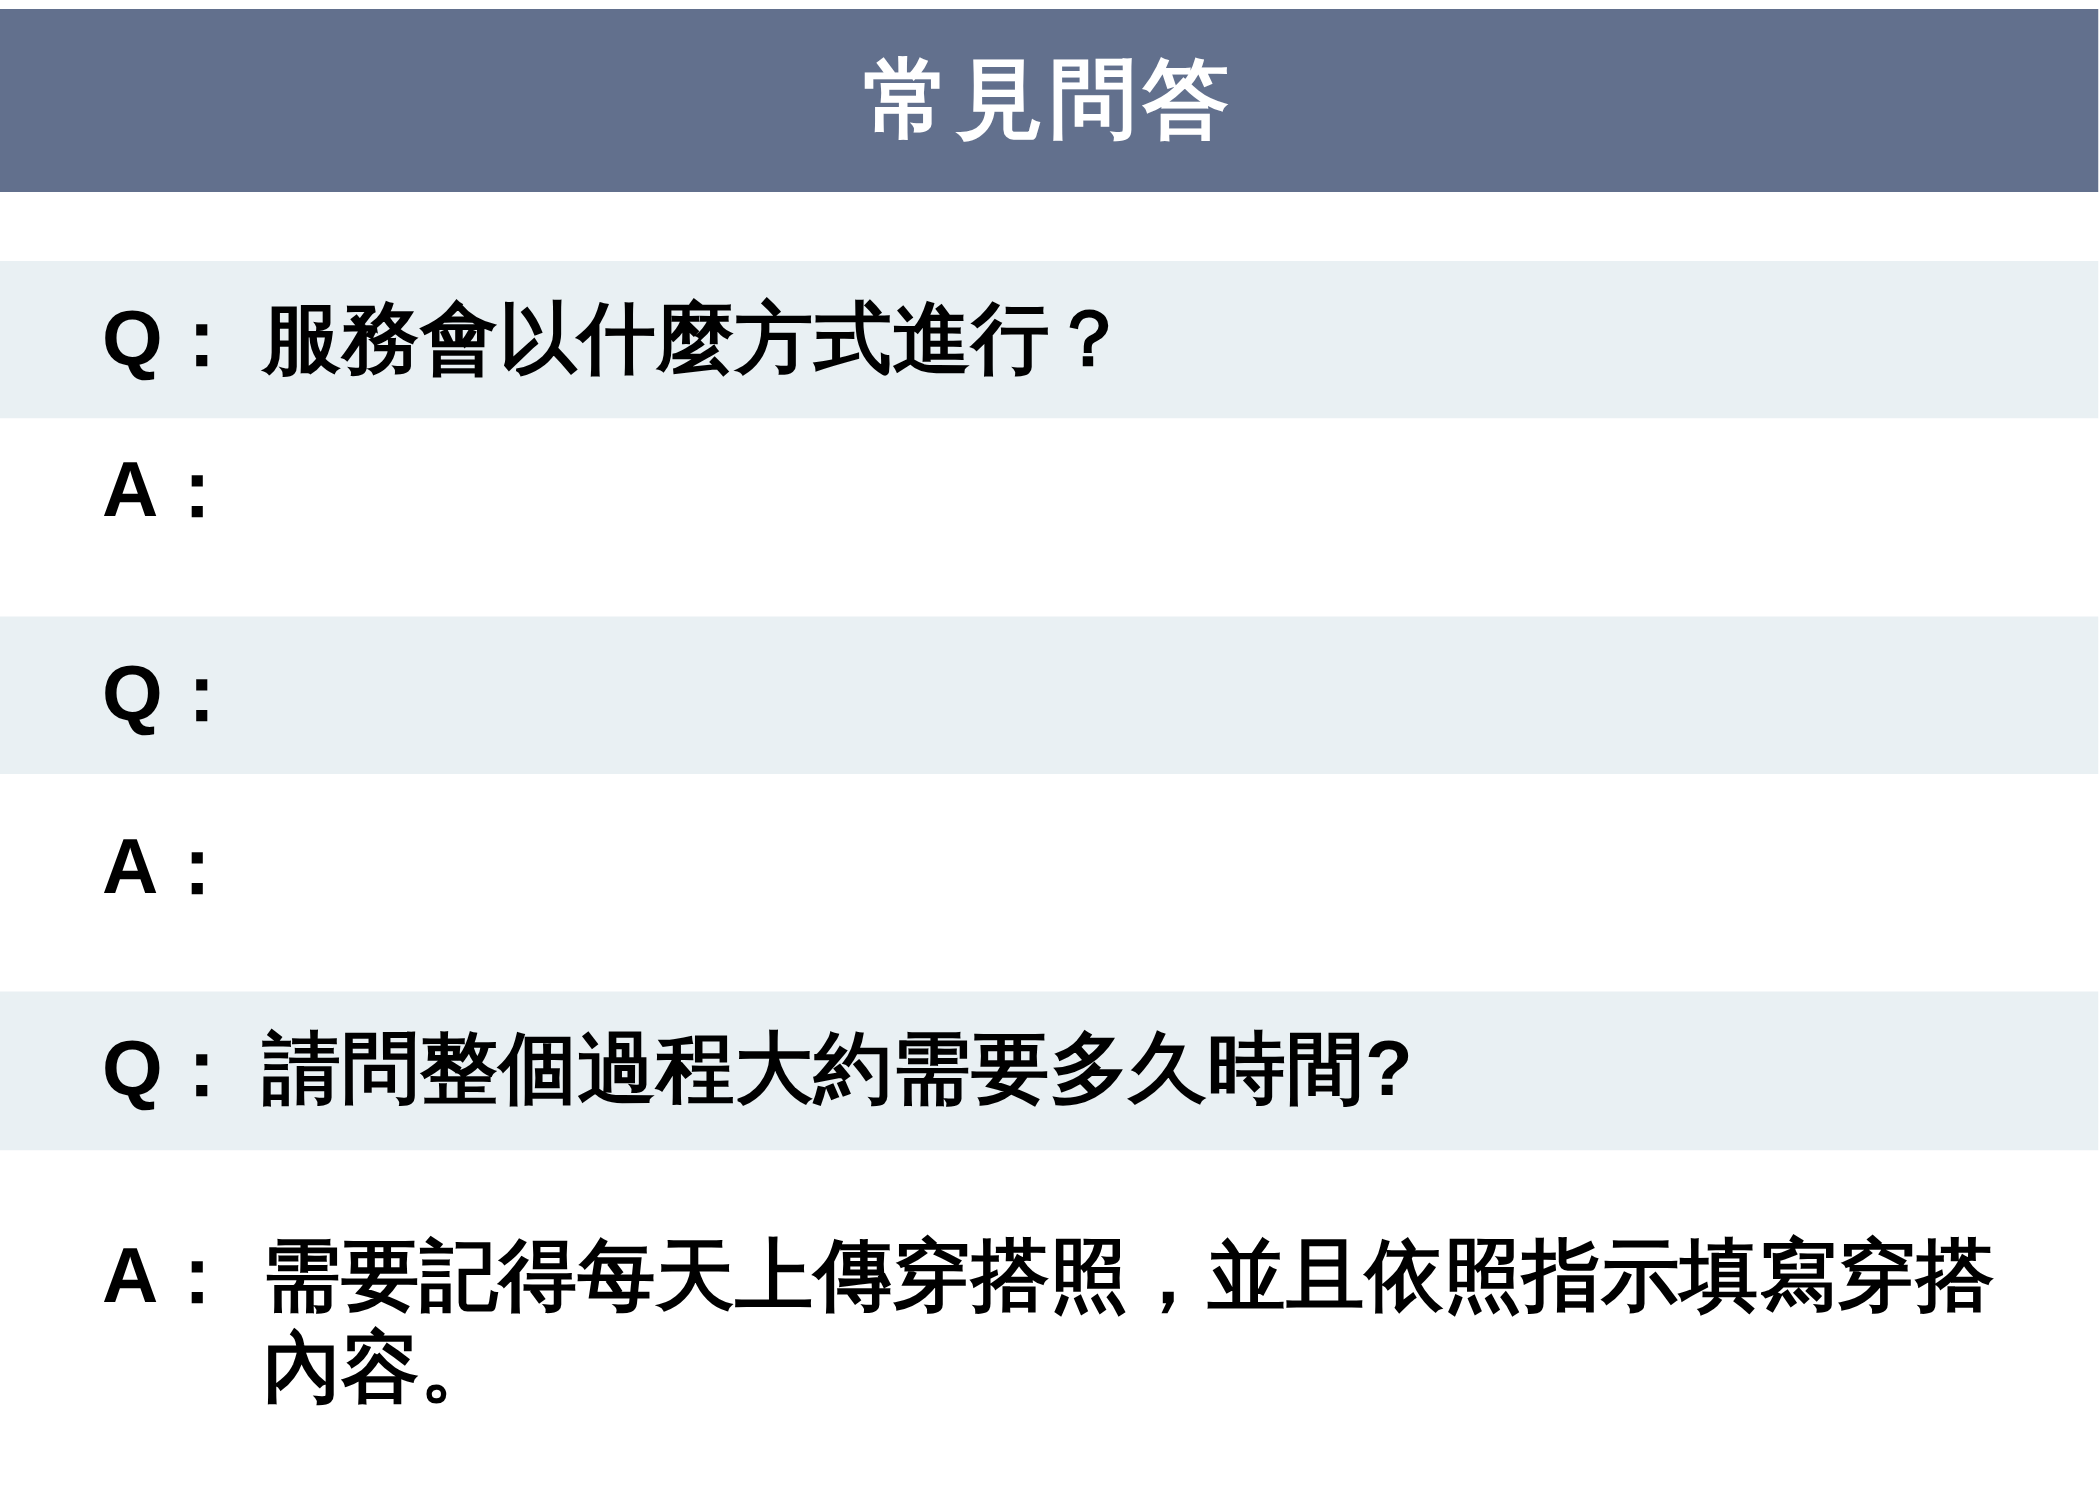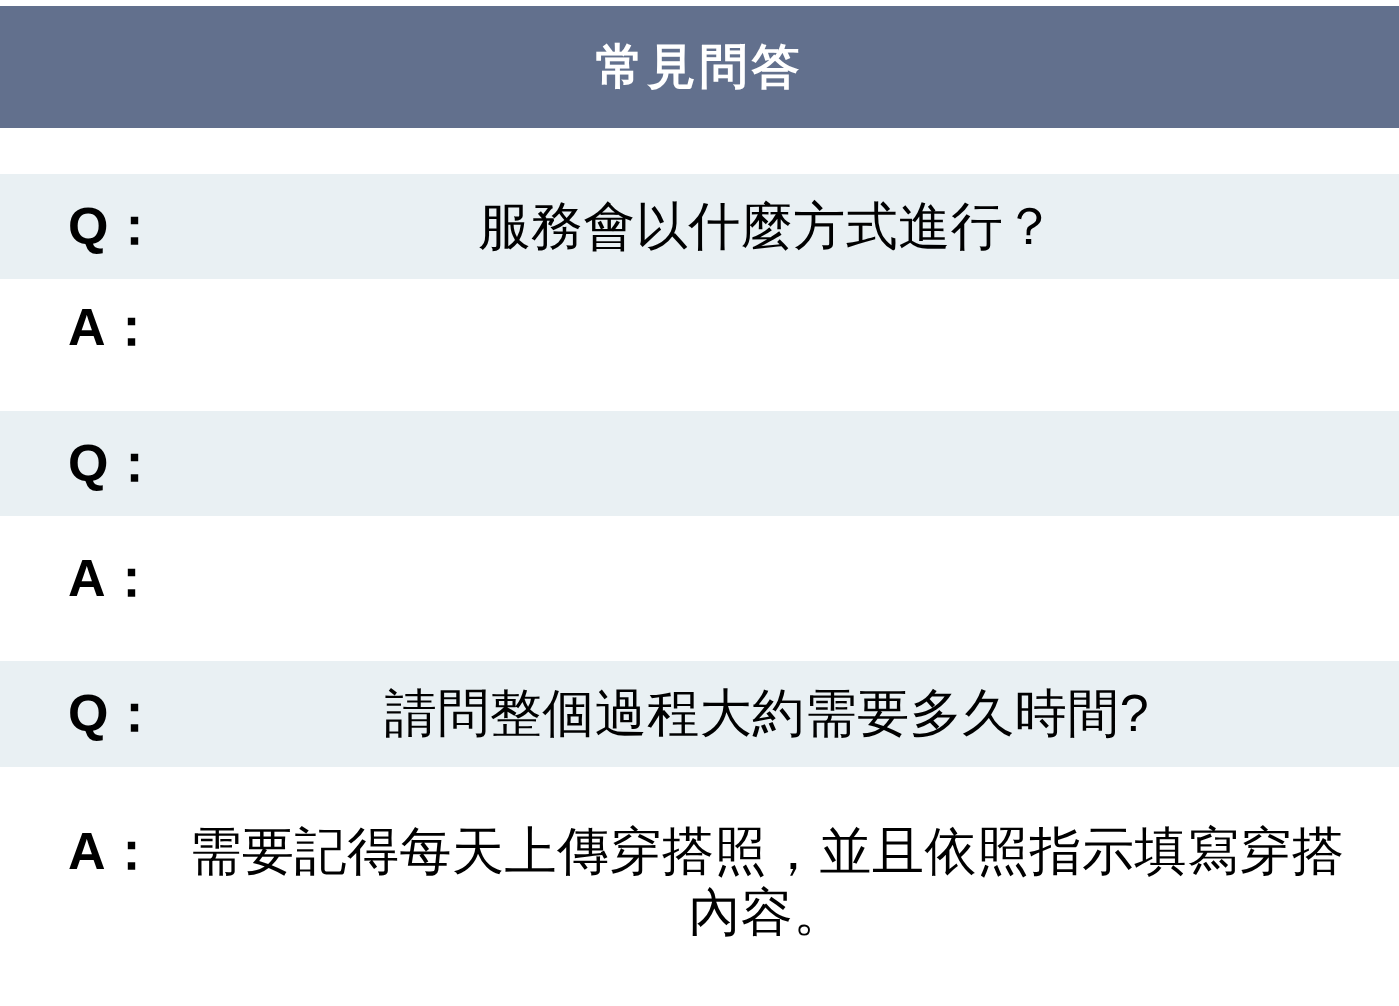--- a/index.html
+++ b/index.html
@@ -29,21 +29,21 @@
   }
   .faq-header {
     height: 122px;
     background: #62708d;
     display: flex;
     align-items: center;
     justify-content: center;
   }
   .faq-header-title {
     color: #ffffff;
-    font-size: 48px;
+    font-size: 58px;
     font-weight: bold;
     letter-spacing: 4px;
     line-height: 1;
     font-family: "Liberation Sans", "DejaVu Sans", sans-serif;
   }
 
   
   .faq-body {
     position: relative;
     width: 1399px;
@@ -77,26 +77,25 @@
     font-weight: bold;
     color: #000000;
     line-height: 1.18;
     white-space: nowrap;
     letter-spacing: 0;
   }
 
   .faq-text {
     flex: 1 1 auto;
     font-size: 52px;
-    font-weight: normal;
+    font-weight: bold;
     color: #000000;
     line-height: 1.18;
     letter-spacing: 0.5px;
     word-break: break-all;
-    text-align: center;
   }
 
   
   .gap-lg { height: 46px; background: #ffffff; }
   .gap-md { height: 36px; background: #ffffff; }
   .gap-sm { height: 14px; background: #ffffff; }
 
   .q-pad { padding-top: 22px; padding-bottom: 22px; }
   .a-pad { padding-top: 18px; padding-bottom: 16px; }
 </style>

